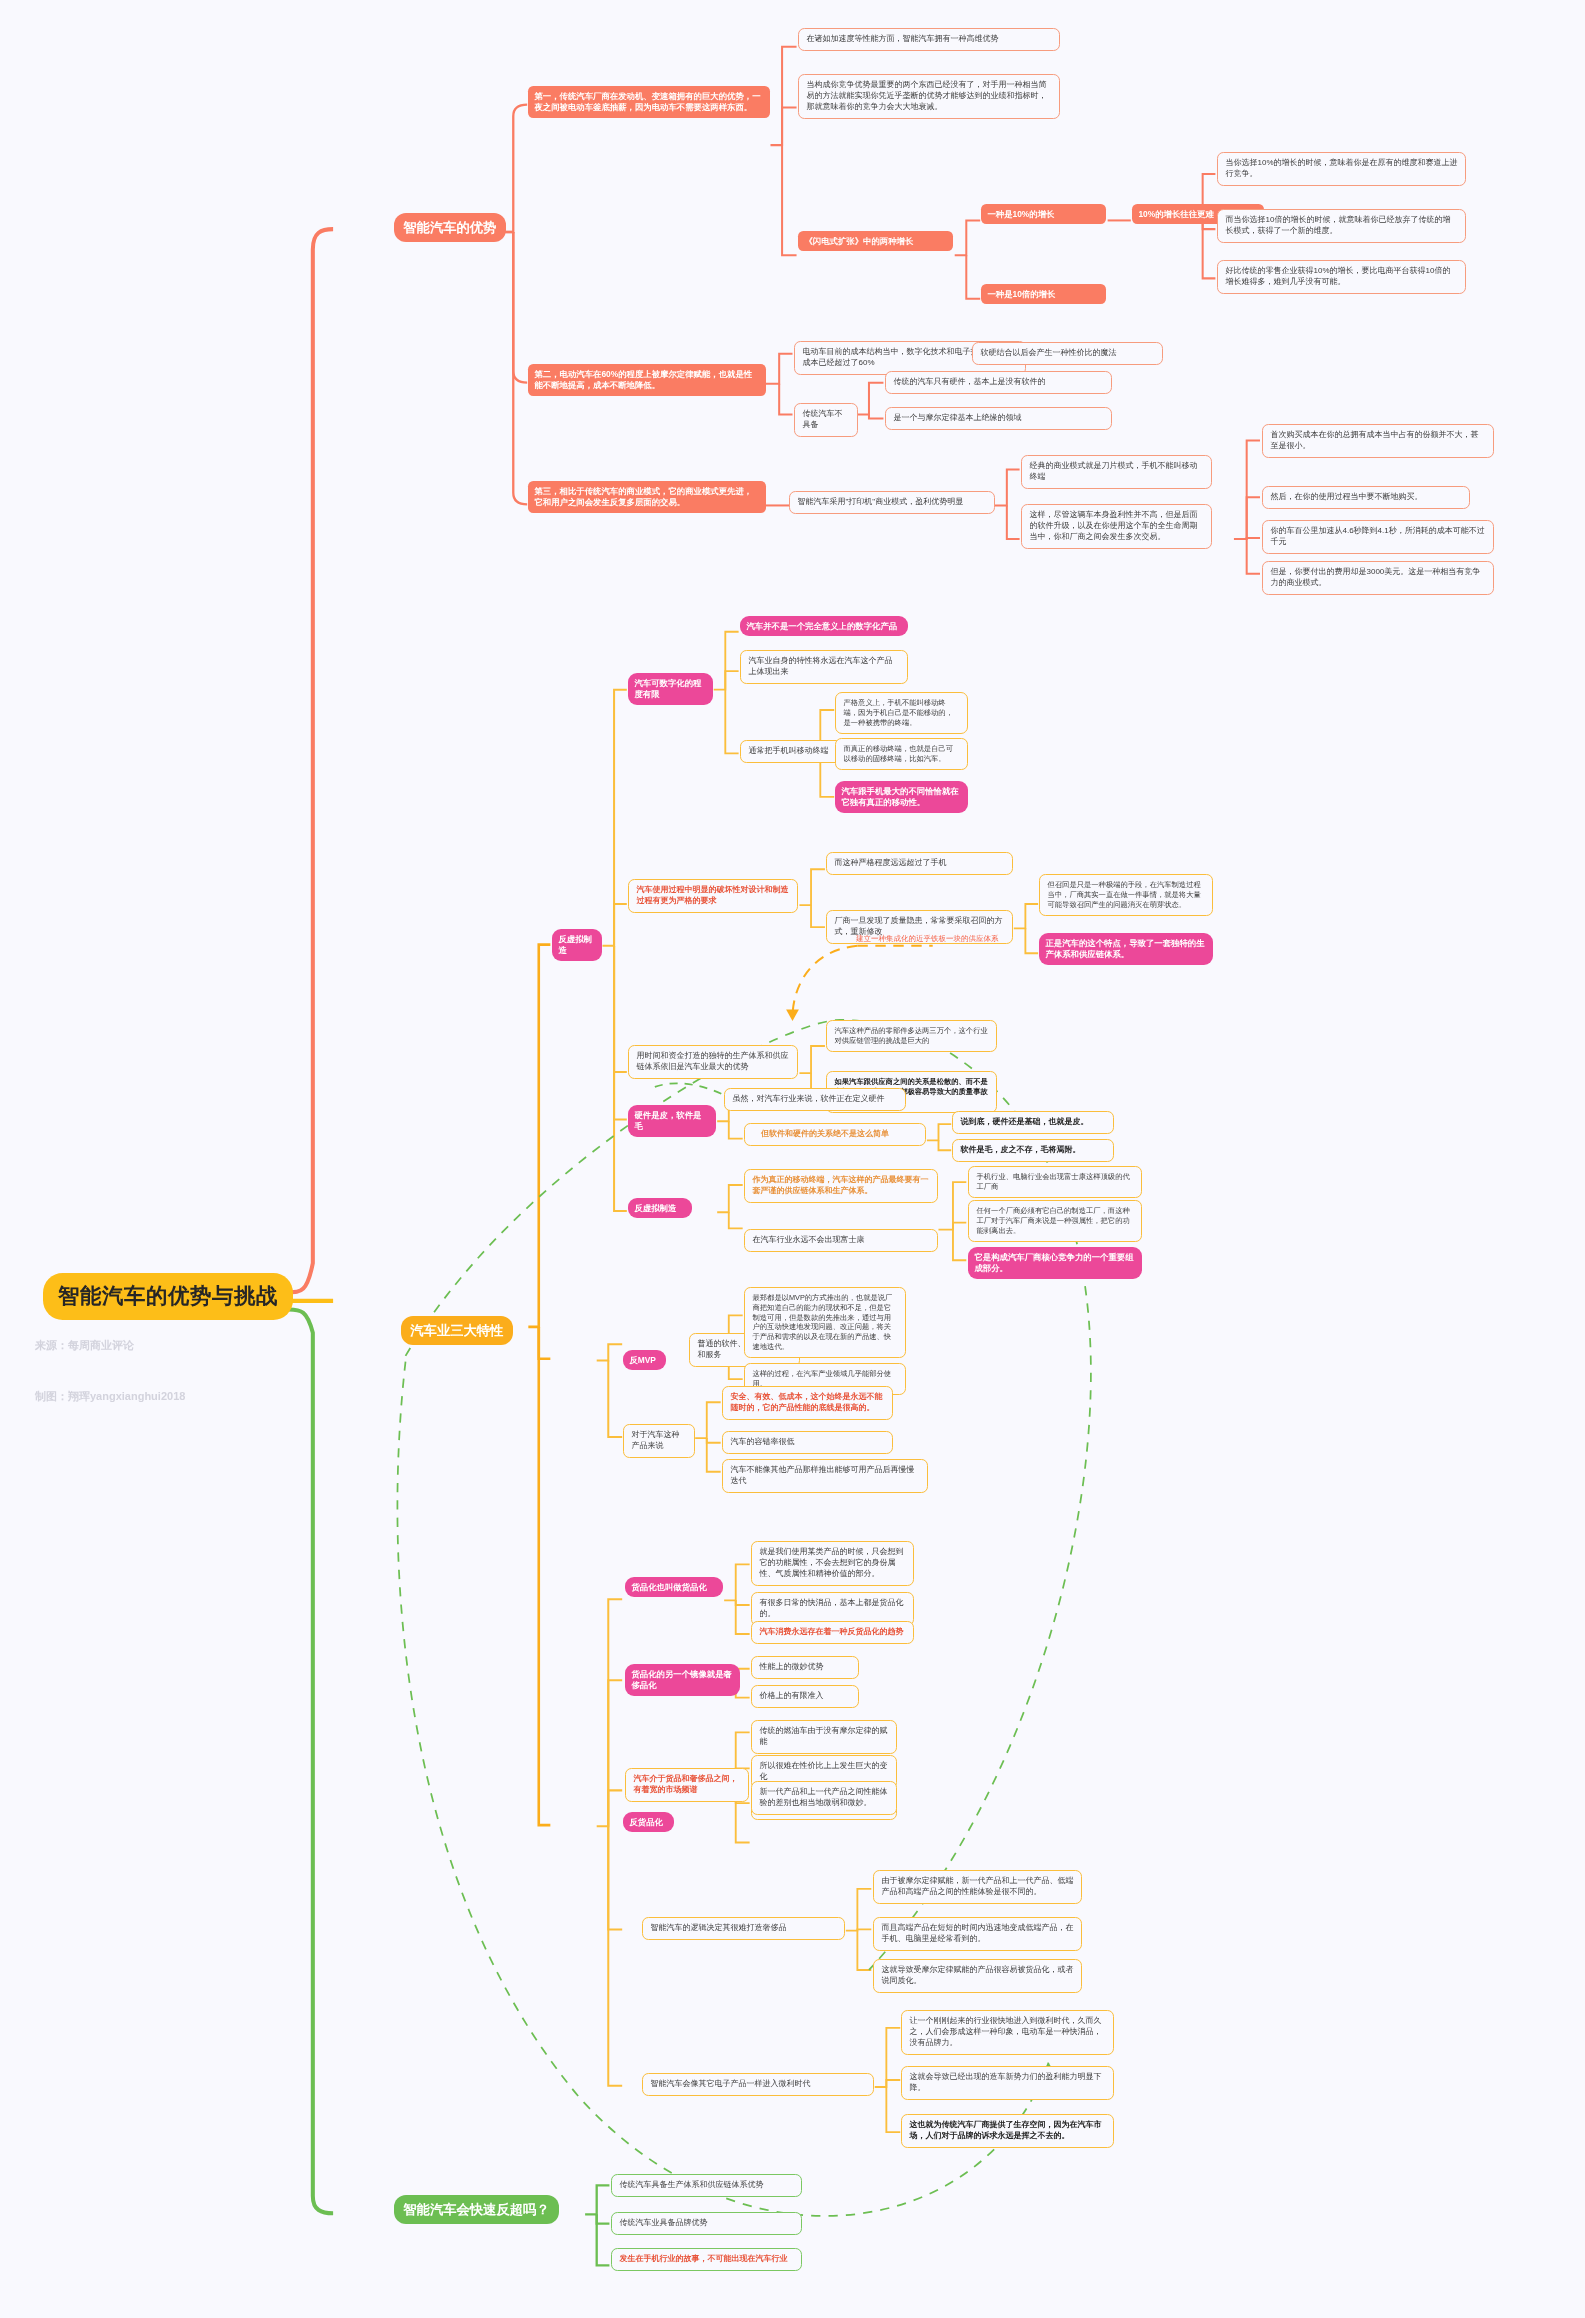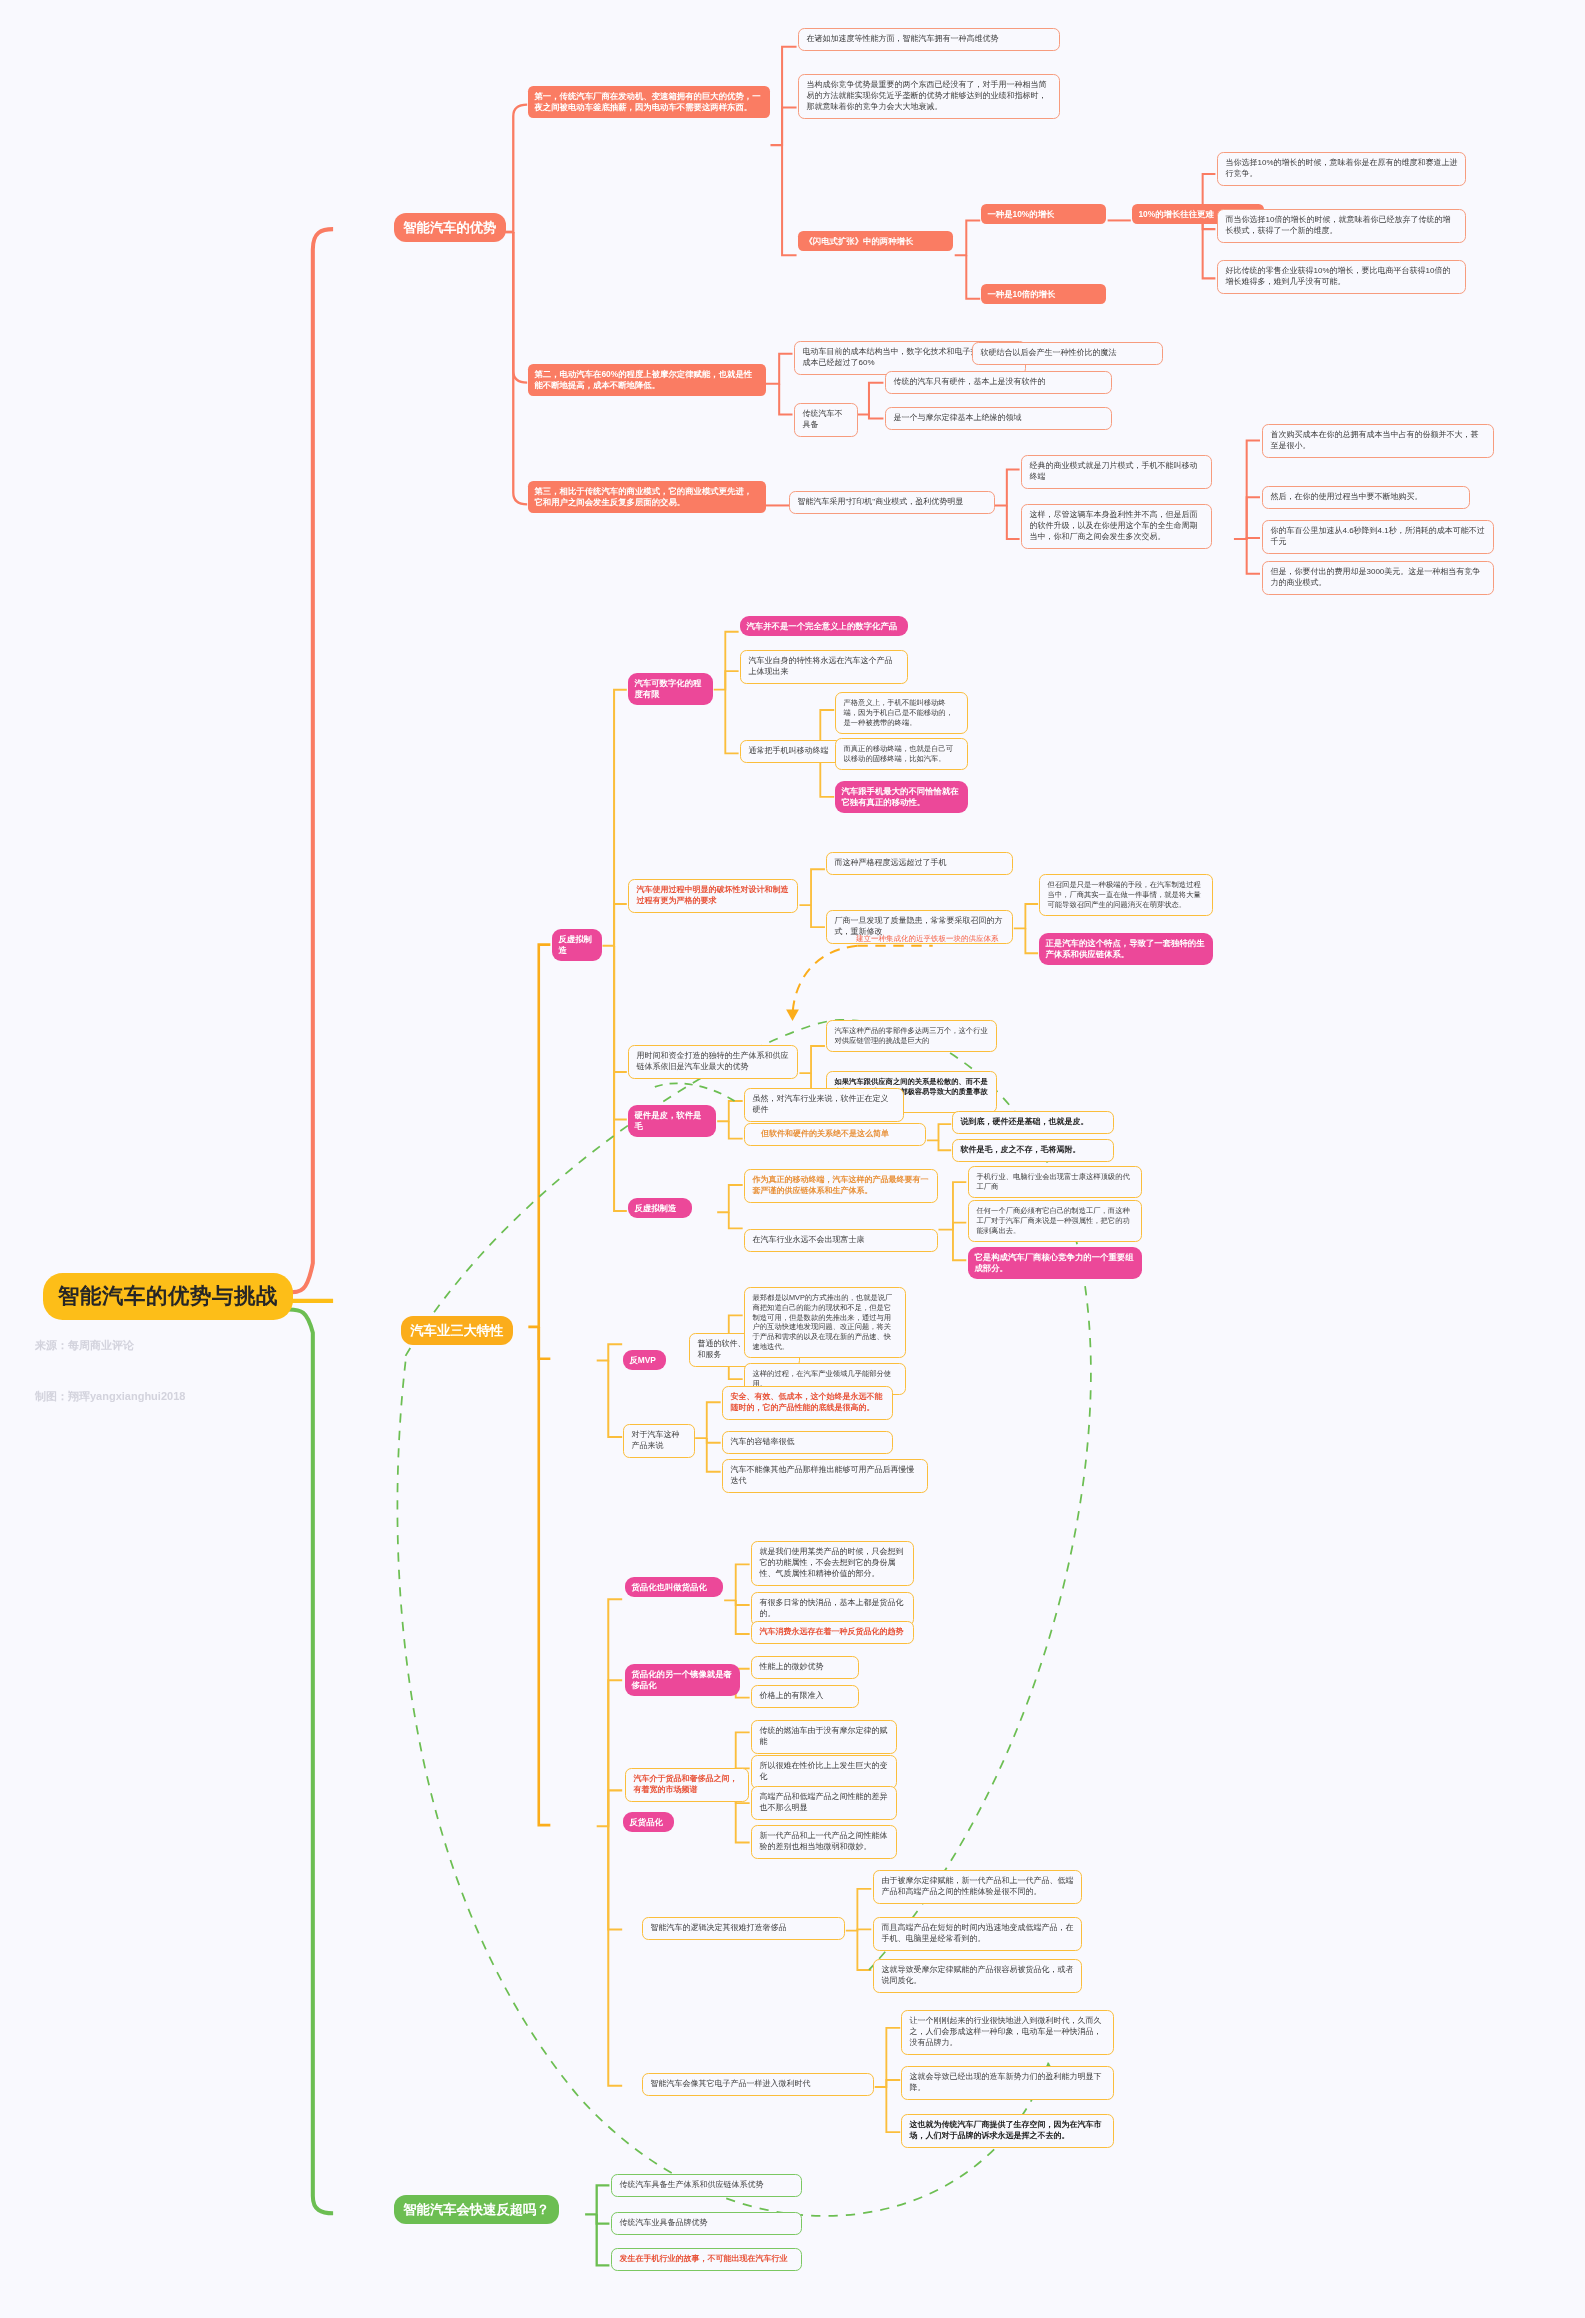--- a/index.html
+++ b/index.html
@@ -285,21 +285,21 @@
   <div class="node box o thin" style="left:826px; top:910px; width:187px;">厂商一旦发现了质量隐患，常常要采取召回的方式，重新修改</div>
 
   <div class="node box o thin small" style="left:1039px; top:874px; width:174px;">但召回是只是一种极端的手段，在汽车制造过程当中，厂商其实一直在做一件事情，就是将大量可能导致召回产生的问题消灭在萌芽状态。</div>
   <div class="node chip orange" style="left:1039px; top:933px; width:174px;">正是汽车的这个特点，导致了一套独特的生产体系和供应链体系。</div>
 
   <div class="node box o thin" style="left:628px; top:1045px; width:170px;">用时间和资金打造的独特的生产体系和供应链体系依旧是汽车业最大的优势</div>
   <div class="node box o thin small" style="left:826px; top:1020px; width:171px;">汽车这种产品的零部件多达两三万个，这个行业对供应链管理的挑战是巨大的</div>
   <div class="node box o thin small bold" style="left:826px; top:1071px; width:171px;">如果汽车跟供应商之间的关系是松散的、而不是密切的、集成化的，都极容易导致大的质量事故和产品事故。</div>
 
   <div class="node chip orange" style="left:628px; top:1105px; width:88px;">硬件是皮，软件是毛</div>
-  <div class="node box o thin" style="left:744px; top:1088px; width:160px;">虽然，对汽车行业来说，软件正在定义硬件</div>
+  <div class="node box o thin" style="left:724px; top:1088px; width:182px;">虽然，对汽车行业来说，软件正在定义硬件</div>
   <div class="node box o thin hl-orange" style="left:744px; top:1123px; width:182px;padding-left:16px;">但软件和硬件的关系绝不是这么简单</div>
   <div class="node box o thin bold" style="left:952px; top:1111px; width:162px;">说到底，硬件还是基础，也就是皮。</div>
   <div class="node box o thin bold" style="left:952px; top:1139px; width:162px;">软件是毛，皮之不存，毛将焉附。</div>
 
   <div class="node chip orange" style="left:628px; top:1198px; width:64px;">反虚拟制造</div>
   <div class="node box o thin hl-orange" style="left:744px; top:1169px; width:194px;">作为真正的移动终端，汽车这样的产品最终要有一套严谨的供应链体系和生产体系。</div>
   <div class="node box o thin small" style="left:968px; top:1166px; width:174px;">手机行业、电脑行业会出现富士康这样顶级的代工厂商</div>
   <div class="node box o thin small" style="left:968px; top:1200px; width:174px;">任何一个厂商必须有它自己的制造工厂，而这种工厂对于汽车厂商来说是一种强属性，把它的功能剥离出去。</div>
   <div class="node chip orange" style="left:968px; top:1247px; width:174px;">它是构成汽车厂商核心竞争力的一个重要组成部分。</div>
   <div class="node box o thin" style="left:744px; top:1229px; width:194px;">在汽车行业永远不会出现富士康</div>
@@ -325,21 +325,21 @@
   <div class="node box o thin hl-red" style="left:751px; top:1621px; width:163px;">汽车消费永远存在着一种反货品化的趋势</div>
 
   <div class="node chip orange" style="left:625px; top:1664px; width:115px;">货品化的另一个镜像就是奢侈品化</div>
   <div class="node box o thin" style="left:751px; top:1656px; width:108px;">性能上的微妙优势</div>
   <div class="node box o thin" style="left:751px; top:1685px; width:108px;">价格上的有限准入</div>
 
   <div class="node box o thin hl-red" style="left:625px; top:1768px; width:124px;">汽车介于货品和奢侈品之间，有着宽的市场频谱</div>
   <div class="node box o thin" style="left:751px; top:1720px; width:146px;">传统的燃油车由于没有摩尔定律的赋能</div>
   <div class="node box o thin" style="left:751px; top:1755px; width:146px;">所以很难在性价比上上发生巨大的变化</div>
   <div class="node box o thin" style="left:751px; top:1786px; width:146px;">高端产品和低端产品之间性能的差异也不那么明显</div>
-  <div class="node box o thin" style="left:751px; top:1825px; width:146px;">新一代产品和上一代产品之间性能体验的差别也相当地微弱和微妙。</div>
+  <div class="node box o thin" style="left:751px; top:1781px; width:146px;">新一代产品和上一代产品之间性能体验的差别也相当地微弱和微妙。</div>
 
   <div class="node box o thin" style="left:642px; top:1917px; width:203px;">智能汽车的逻辑决定其很难打造奢侈品</div>
   <div class="node box o thin" style="left:873px; top:1870px; width:209px;">由于被摩尔定律赋能，新一代产品和上一代产品、低端产品和高端产品之间的性能体验是很不同的。</div>
   <div class="node box o thin" style="left:873px; top:1917px; width:209px;">而且高端产品在短短的时间内迅速地变成低端产品，在手机、电脑里是经常看到的。</div>
   <div class="node box o thin" style="left:873px; top:1959px; width:209px;">这就导致受摩尔定律赋能的产品很容易被货品化，或者说同质化。</div>
 
   <div class="node box o thin" style="left:642px; top:2073px; width:232px;">智能汽车会像其它电子产品一样进入微利时代</div>
   <div class="node box o thin" style="left:901px; top:2010px; width:213px;">让一个刚刚起来的行业很快地进入到微利时代，久而久之，人们会形成这样一种印象，电动车是一种快消品，没有品牌力。</div>
   <div class="node box o thin" style="left:901px; top:2066px; width:213px;">这就会导致已经出现的造车新势力们的盈利能力明显下降。</div>
   <div class="node box o thin bold" style="left:901px; top:2114px; width:213px;">这也就为传统汽车厂商提供了生存空间，因为在汽车市场，人们对于品牌的诉求永远是挥之不去的。</div>

